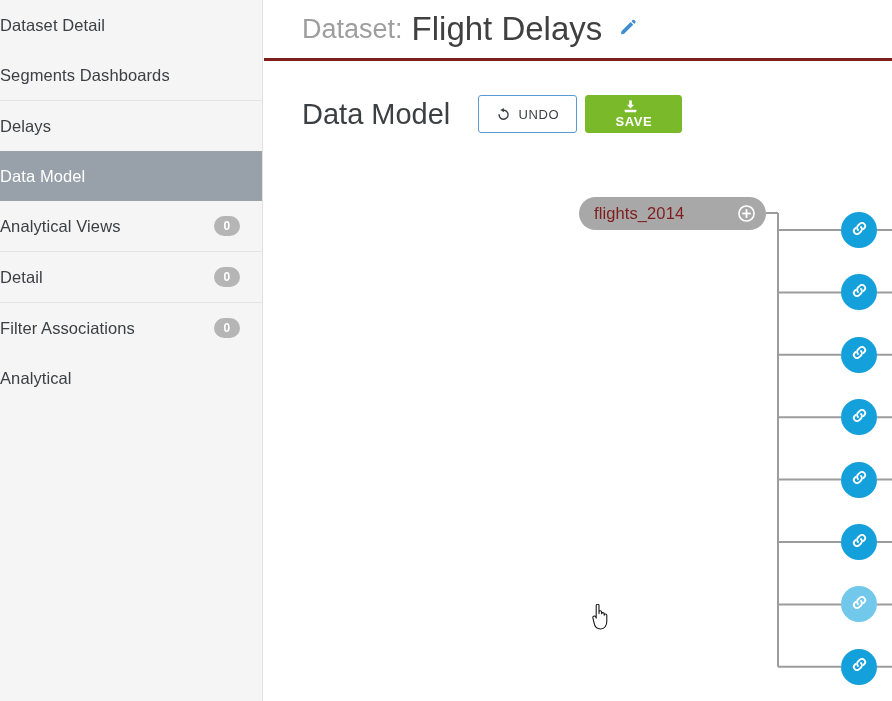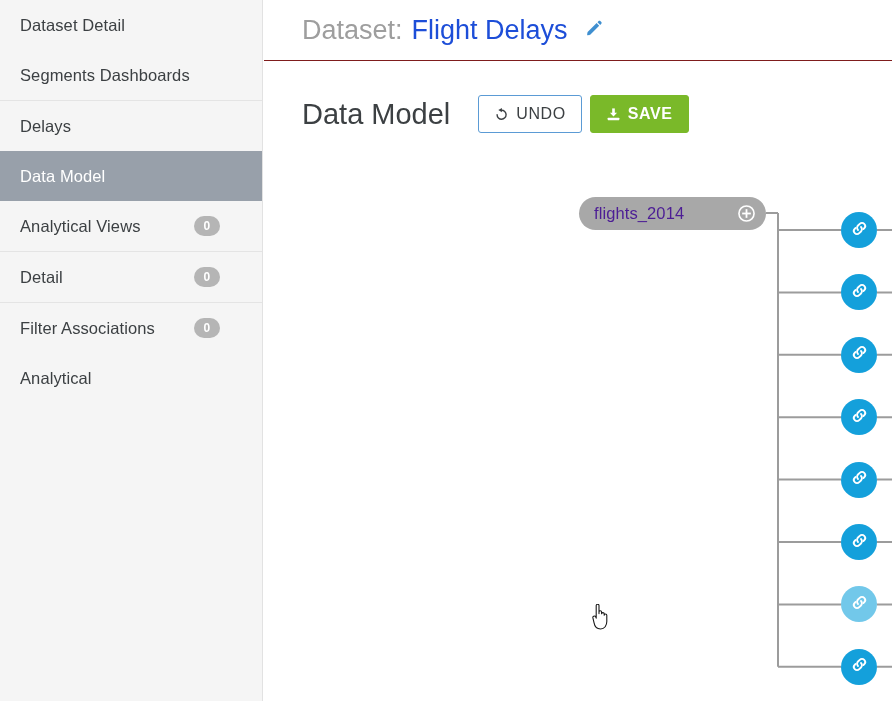--- a/index.html
+++ b/index.html
@@ -27,21 +27,21 @@
   }
   .nav-group {
     border-bottom: 1px solid #e4e4e4;
   }
   .nav-group:last-child { border-bottom: none; }
 
   .nav-item {
     height: 50px;
     display: flex;
     align-items: center;
-    padding: 0 20px;
+    padding: 0 0;
     box-sizing: border-box;
     font-size: 16.5px;
     color: #3c4043;
     cursor: pointer;
     letter-spacing: 0.1px;
   }
   .nav-item .nav-label {
     flex: 1;
     white-space: nowrap;
     overflow: hidden;
@@ -72,31 +72,31 @@
     width: 628px;
     height: 701px;
     background: #ffffff;
   }
 
   #page-header {
     height: 61px;
     display: flex;
     align-items: center;
     padding-left: 38px;
-    border-bottom: 1px solid #7f1d1d;
+    border-bottom: 3px solid #7f1d1d;
     box-sizing: border-box;
   }
   .title-prefix {
     font-size: 27px;
     color: #9e9e9e;
     font-weight: 400;
   }
   .title-name {
-    font-size: 27px;
-    color: #1d4ed8;
+    font-size: 33px;
+    color: #404040;
     font-weight: 400;
     margin-left: 9px;
   }
   #edit-title-btn {
     margin-left: 16px;
     display: flex;
     align-items: center;
     cursor: pointer;
     background: none;
     border: none;
@@ -117,38 +117,39 @@
     margin-right: 28px;
     white-space: nowrap;
   }
   .btn {
     height: 38px;
     display: inline-flex;
     align-items: center;
     justify-content: center;
     box-sizing: border-box;
     cursor: pointer;
-    font-size: 16px;
+    font-size: 13px;
     letter-spacing: 0.6px;
     border-radius: 3px;
     padding: 0 15px;
   }
   #undo-button {
     background: #ffffff;
     border: 1px solid #5b9bd5;
     color: #3c4043;
     min-width: 99px;
   }
   #save-button {
     background: #7ab929;
     border: 1px solid #7ab929;
     color: #ffffff;
     min-width: 97px;
     margin-left: 8px;
     font-weight: bold;
+    flex-direction: column;
   }
   .btn .btn-icon {
     display: inline-flex;
     align-items: center;
     margin-right: 7px;
   }
 
   
   #data-model-canvas {
     position: absolute;
@@ -166,21 +167,21 @@
     border-radius: 17px;
     background: #a8a8a8;
     display: flex;
     align-items: center;
     padding: 0 11px 0 15px;
     box-sizing: border-box;
     cursor: pointer;
   }
   .node-pill .node-label {
     flex: 1;
-    color: #4c1d95;
+    color: #7f1d1d;
     font-size: 16.5px;
     white-space: nowrap;
     overflow: hidden;
     text-overflow: clip;
     letter-spacing: 0.1px;
   }
   .plus-icon {
     width: 17px;
     height: 17px;
     flex: 0 0 17px;

